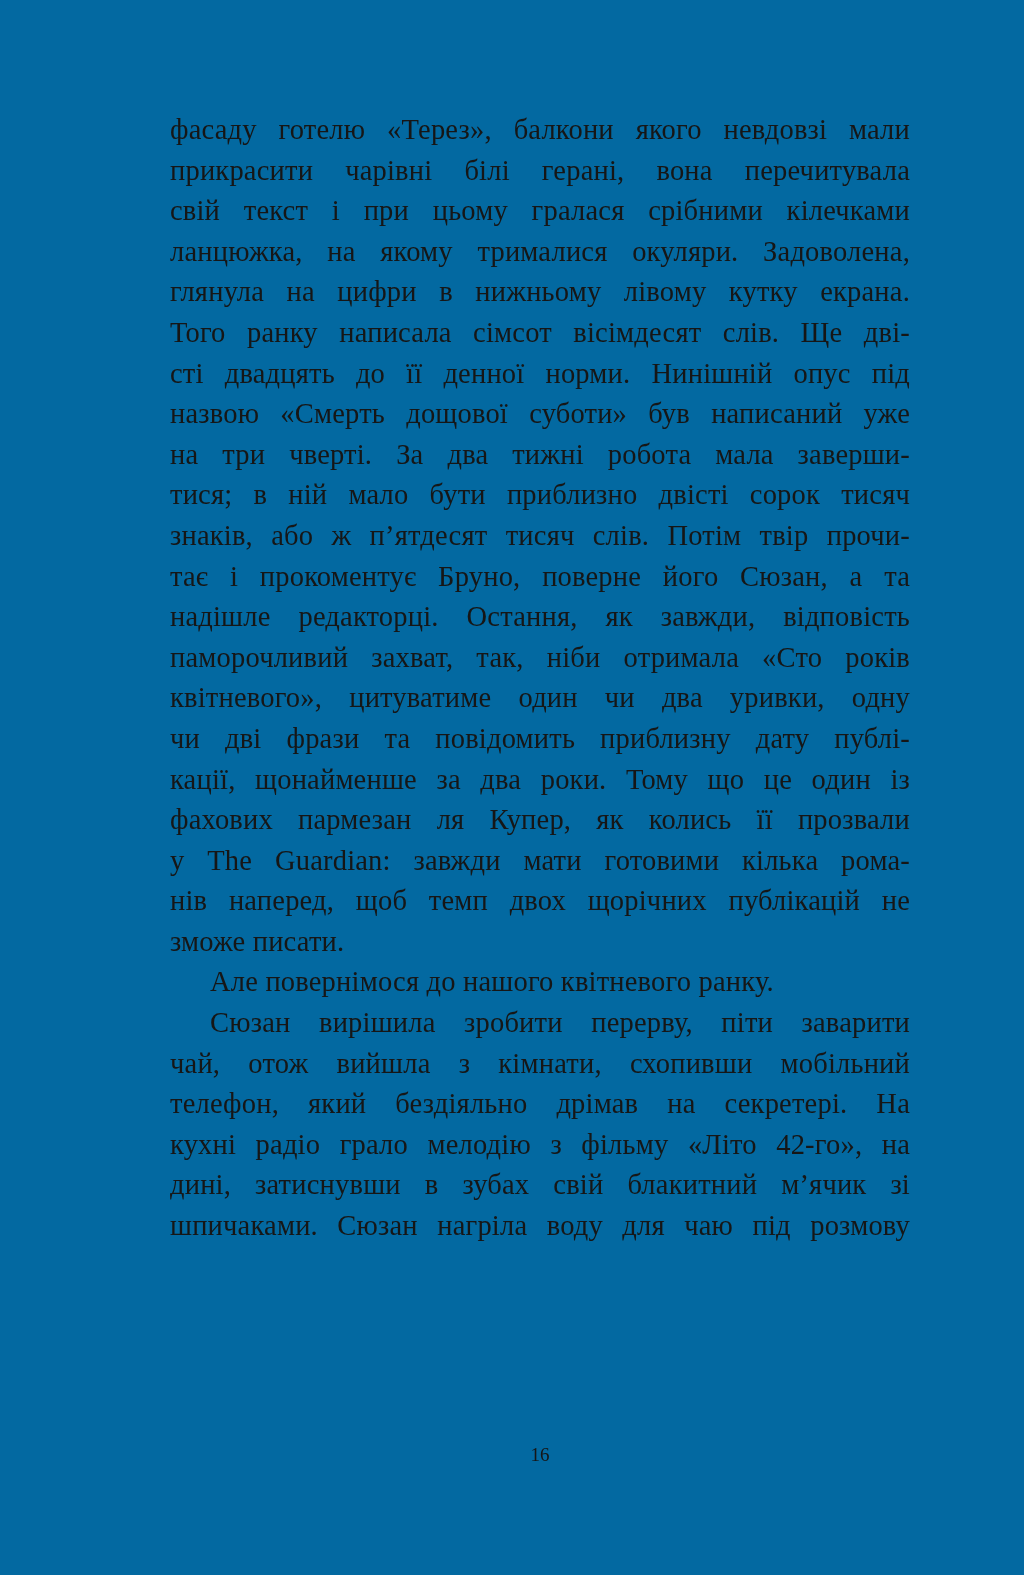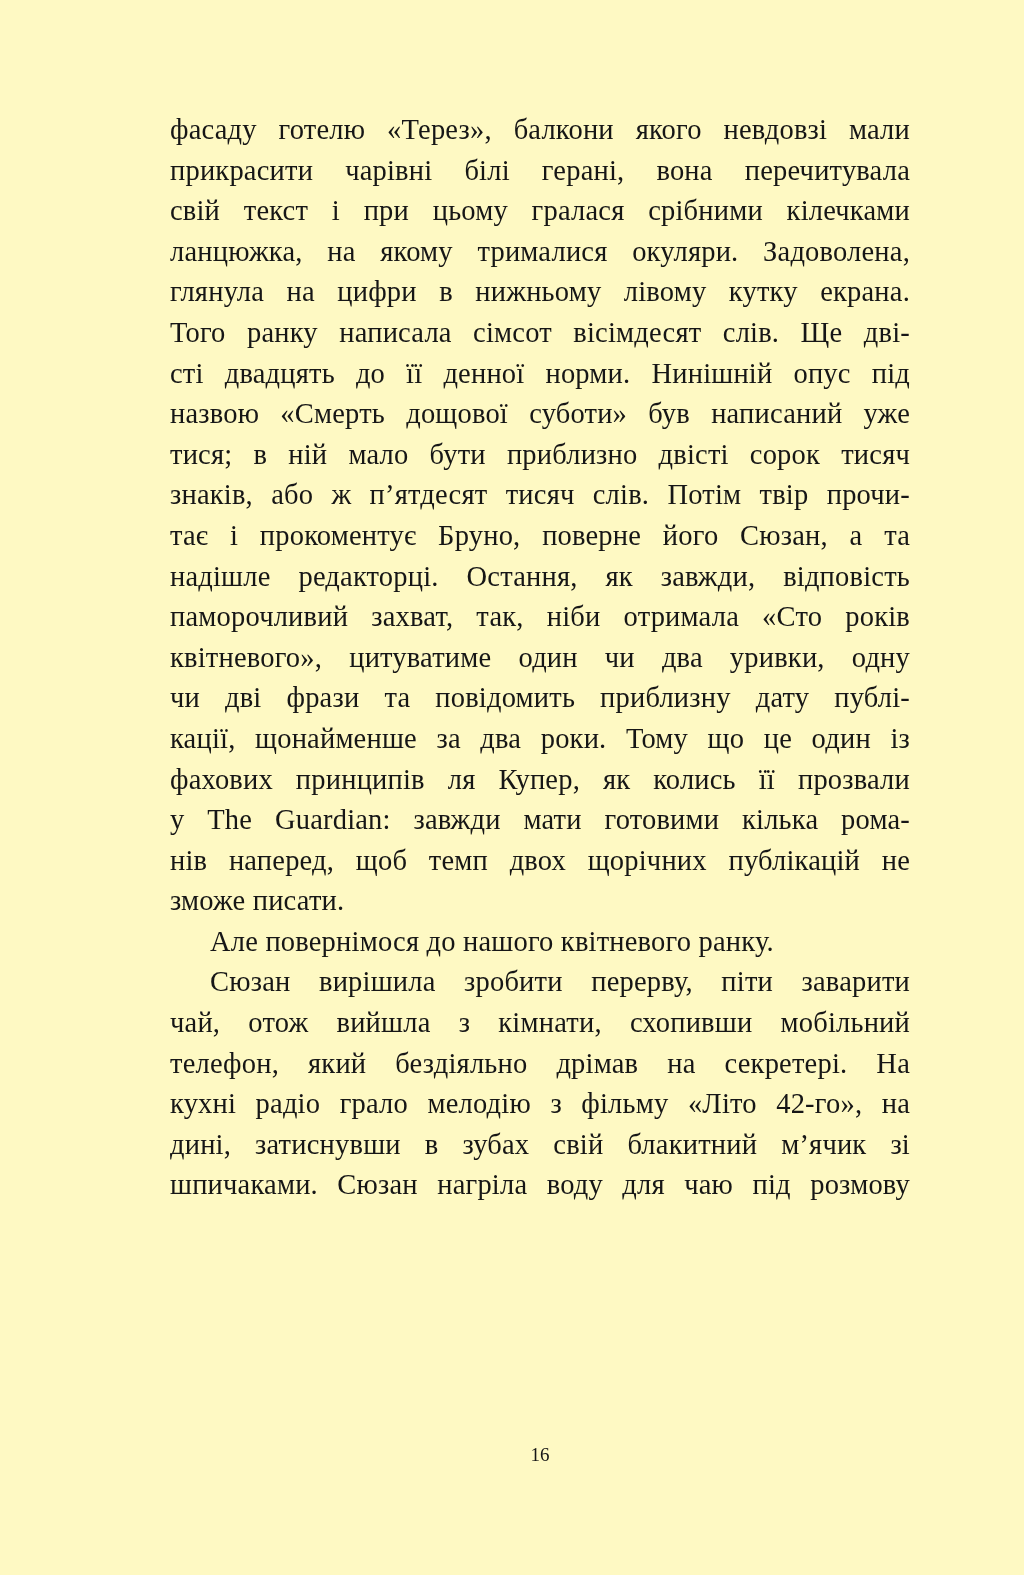--- a/index.html
+++ b/index.html
@@ -11,21 +11,21 @@
     width: 1024px;
     height: 1575px;
     position: relative;
     font-family: "Liberation Serif", "DejaVu Serif", serif;
     color: #161616;
     -webkit-font-smoothing: antialiased;
   }
   .page {
     position: absolute;
     inset: 0;
-    background: #fef9c3;
+    background: #0369a1;
   }
   .text-block {
     position: absolute;
     left: 170px;
     top: 110px;
     width: 740px;
     font-size: 28.5px;
   }
   .line {
     line-height: 40.6px;
@@ -58,29 +58,30 @@
 <div class="page">
   <div class="text-block">
       <div class="line just">фасаду готелю «Терез», балкони якого невдовзі мали</div>
       <div class="line just">прикрасити чарівні білі герані, вона перечитувала</div>
       <div class="line just">свій текст і при цьому гралася срібними кілечками</div>
       <div class="line just">ланцюжка, на якому трималися окуляри. Задоволена,</div>
       <div class="line just">глянула на цифри в нижньому лівому кутку екрана.</div>
       <div class="line just">Того ранку написала сімсот вісімдесят слів. Ще дві-</div>
       <div class="line just">сті двадцять до її денної норми. Нинішній опус під</div>
       <div class="line just">назвою «Смерть дощової суботи» був написаний уже</div>
+      <div class="line just">на три чверті. За два тижні робота мала заверши-</div>
       <div class="line just">тися; в ній мало бути приблизно двісті сорок тисяч</div>
       <div class="line just">знаків, або ж п’ятдесят тисяч слів. Потім твір прочи-</div>
       <div class="line just">тає і прокоментує Бруно, поверне його Сюзан, а та</div>
       <div class="line just">надішле редакторці. Остання, як завжди, відповість</div>
       <div class="line just">паморочливий захват, так, ніби отримала «Сто років</div>
       <div class="line just">квітневого», цитуватиме один чи два уривки, одну</div>
       <div class="line just">чи дві фрази та повідомить приблизну дату публі-</div>
       <div class="line just">кації, щонайменше за два роки. Тому що це один із</div>
-      <div class="line just">фахових принципів ля Купер, як колись її прозвали</div>
+      <div class="line just">фахових пармезан ля Купер, як колись її прозвали</div>
       <div class="line just">у The Guardian: завжди мати готовими кілька рома-</div>
       <div class="line just">нів наперед, щоб темп двох щорічних публікацій не</div>
       <div class="line">зможе писати.</div>
       <div class="line indent">Але повернімося до нашого квітневого ранку.</div>
       <div class="line just indent">Сюзан вирішила зробити перерву, піти заварити</div>
       <div class="line just">чай, отож вийшла з кімнати, схопивши мобільний</div>
       <div class="line just">телефон, який бездіяльно дрімав на секретері. На</div>
       <div class="line just">кухні радіо грало мелодію з фільму «Літо 42-го», на</div>
       <div class="line just">дині, затиснувши в зубах свій блакитний м’ячик зі</div>
       <div class="line just">шпичаками. Сюзан нагріла воду для чаю під розмову</div>

